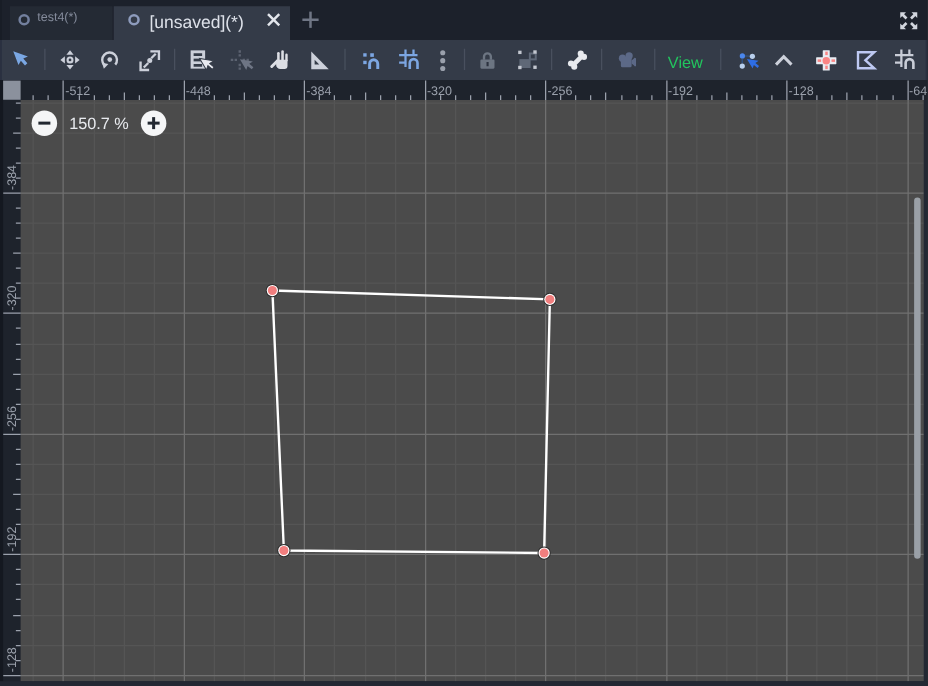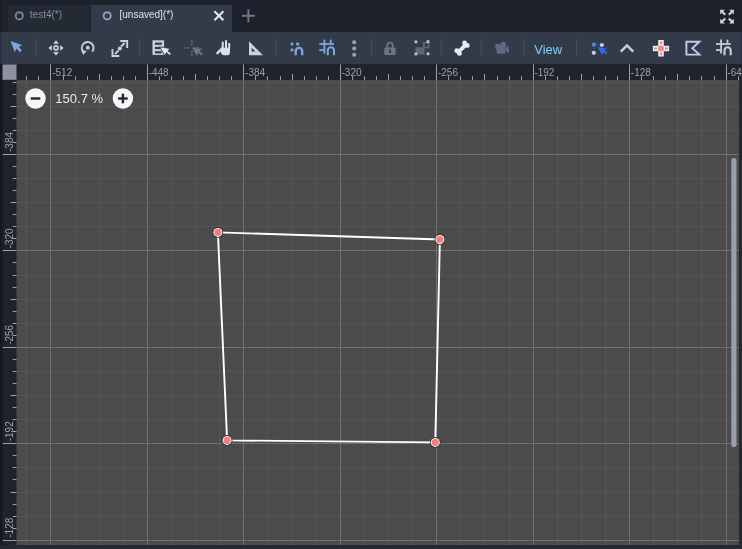--- a/index.html
+++ b/index.html
@@ -3,23 +3,23 @@
   html,body{margin:0;padding:0;background:#1c212b;width:742px;height:549px;overflow:hidden}
   *{box-sizing:border-box}
   .abs{position:absolute}
   body{font-family:"Liberation Sans",sans-serif;position:relative}
 </style></head>
 <body>
   <div class="abs" style="left:0;top:0;width:742px;height:32px;background:#1c212b"></div>
   <div class="abs" style="left:7.7px;top:5px;width:82.8px;height:27px;background:#242a34"></div>
   <div class="abs" style="left:90.5px;top:5px;width:141px;height:27px;background:#343b48"></div>
   <div class="abs" style="left:29.8px;top:9px;font-size:10px;color:#848b9b">test4(*)</div>
-  <div class="abs" style="left:119.5px;top:9px;font-size:10px;color:#dde1e9">[unsaved](*)</div>
+  <div class="abs" style="left:119.5px;top:9px;font-size:14px;color:#dde1e9">[unsaved](*)</div>
   <div class="abs" style="left:0;top:32px;width:742px;height:32px;background:#343b48"></div>
-  <div class="abs" style="left:534.3px;top:41.5px;font-size:13px;color:#7dd3fc">View</div>
+  <div class="abs" style="left:534.3px;top:41.5px;font-size:13px;color:#22c55e">View</div>
   <svg width="742" height="32" viewBox="0 0 742 32" style="position:absolute;left:0;top:0">
     <circle cx="19.3" cy="15.8" r="3.6" fill="none" stroke="#73809e" stroke-width="2"></circle>
     <circle cx="107.2" cy="15.8" r="3.6" fill="none" stroke="#8e9cbd" stroke-width="2"></circle>
     <g stroke="#e3e6ec" stroke-width="2">
       <line x1="214.4" y1="11.3" x2="223.4" y2="20.3"></line>
       <line x1="223.4" y1="11.3" x2="214.4" y2="20.3"></line>
     </g>
     <g stroke="#6f7685" stroke-width="2">
       <line x1="241.9" y1="15.8" x2="254.9" y2="15.8"></line>
       <line x1="248.4" y1="9.3" x2="248.4" y2="22.3"></line>

